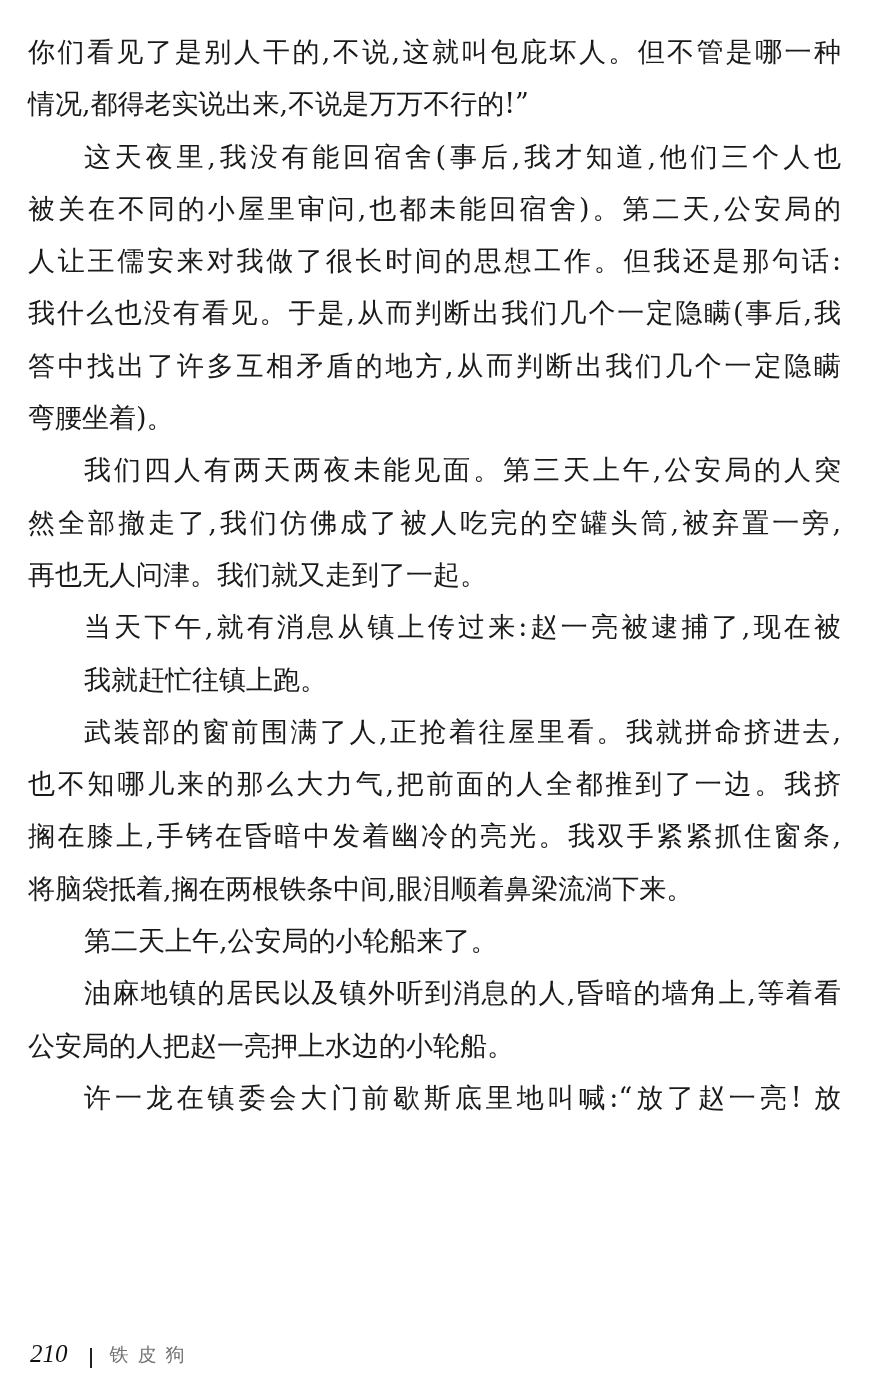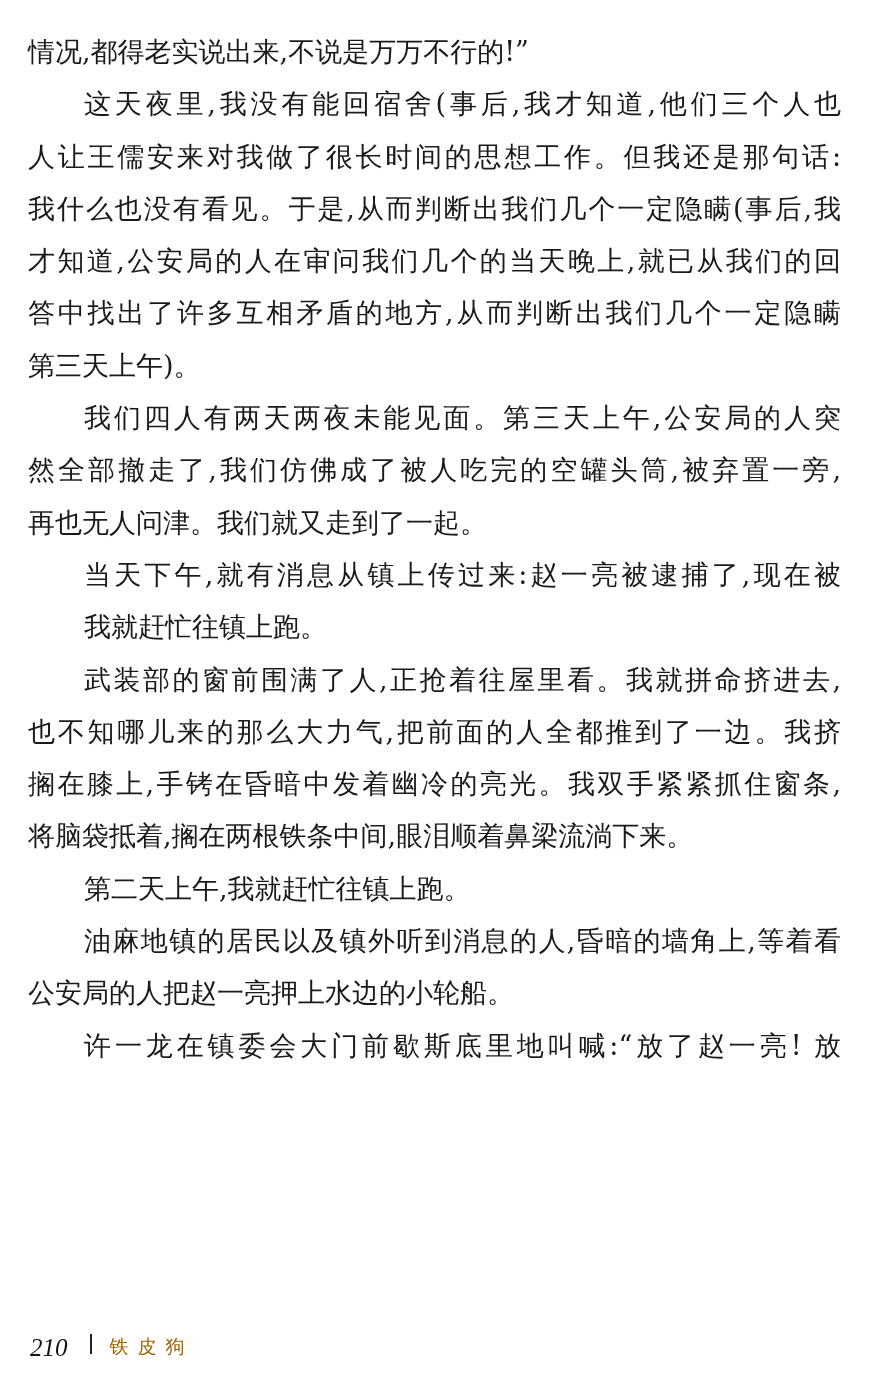--- a/index.html
+++ b/index.html
@@ -7,53 +7,54 @@
   .page {
     position: absolute; left: 28px; top: 26px; width: 813px;
     font-family: "DejaVu Serif", "Liberation Serif", serif;
     color: #1a1a1a; font-size: 27px; line-height: 52.3px;
   }
   .line { height: 52.3px; white-space: nowrap; overflow: visible; }
   .line.full { text-align: justify; text-align-last: justify; }
   .line.indent { padding-left: 56px; }
   .footer {
     position: absolute; left: 30px; top: 1334px; height: 34px;
-    display: flex; align-items: flex-start;
+    display: flex; align-items: flex-end;
   }
   .page-num {
     font-family: "Liberation Serif", "DejaVu Serif", serif;
     font-style: italic; font-size: 25px; color: #111;
   }
   .sep { width: 2px; height: 20px; background: #222; margin: 0 18px 0 22px; }
   .book-title {
     font-family: "DejaVu Sans", "Liberation Sans", sans-serif;
-    font-size: 19px; letter-spacing: 9px; color: #a16207;
+    font-size: 19px; letter-spacing: 9px; color: #737373;
   }
 </style>
 </head>
 <body>
 
 <div class="page">
+  <div class="line full">你们看见了是别人干的,不说,这就叫包庇坏人。但不管是哪一种</div>
   <div class="line">情况,都得老实说出来,不说是万万不行的!”</div>
   <div class="line indent full">这天夜里,我没有能回宿舍(事后,我才知道,他们三个人也</div>
+  <div class="line full">被关在不同的小屋里审问,也都未能回宿舍)。第二天,公安局的</div>
   <div class="line full">人让王儒安来对我做了很长时间的思想工作。但我还是那句话:</div>
   <div class="line full">我什么也没有看见。于是,从而判断出我们几个一定隐瞒(事后,我</div>
-  <div class="line full">才知道,公安局的人在审问我们几个的当天晚上,就已从我们的回</div>
   <div class="line full">答中找出了许多互相矛盾的地方,从而判断出我们几个一定隐瞒</div>
-  <div class="line">第三天上午)。</div>
+  <div class="line">弯腰坐着)。</div>
   <div class="line indent full">我们四人有两天两夜未能见面。第三天上午,公安局的人突</div>
   <div class="line full">然全部撤走了,我们仿佛成了被人吃完的空罐头筒,被弃置一旁,</div>
   <div class="line">再也无人问津。我们就又走到了一起。</div>
   <div class="line indent full">当天下午,就有消息从镇上传过来:赵一亮被逮捕了,现在被</div>
   <div class="line indent">我就赶忙往镇上跑。</div>
   <div class="line indent full">武装部的窗前围满了人,正抢着往屋里看。我就拼命挤进去,</div>
   <div class="line full">也不知哪儿来的那么大力气,把前面的人全都推到了一边。我挤</div>
   <div class="line full">搁在膝上,手铐在昏暗中发着幽冷的亮光。我双手紧紧抓住窗条,</div>
   <div class="line">将脑袋抵着,搁在两根铁条中间,眼泪顺着鼻梁流淌下来。</div>
-  <div class="line indent">第二天上午,我就赶忙往镇上跑。</div>
+  <div class="line indent">第二天上午,公安局的小轮船来了。</div>
   <div class="line indent full">油麻地镇的居民以及镇外听到消息的人,昏暗的墙角上,等着看</div>
   <div class="line">公安局的人把赵一亮押上水边的小轮船。</div>
   <div class="line indent full">许一龙在镇委会大门前歇斯底里地叫喊:“放了赵一亮! 放</div>
 </div>
 
 <div class="footer">
   <span class="page-num">210</span>
   <span class="sep"></span>
   <span class="book-title">铁皮狗</span>
 </div>

